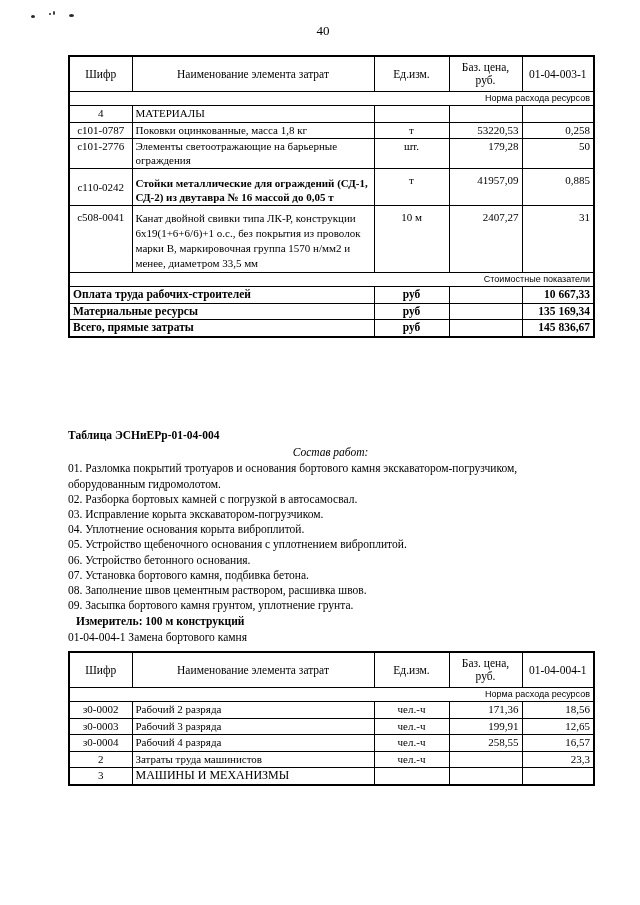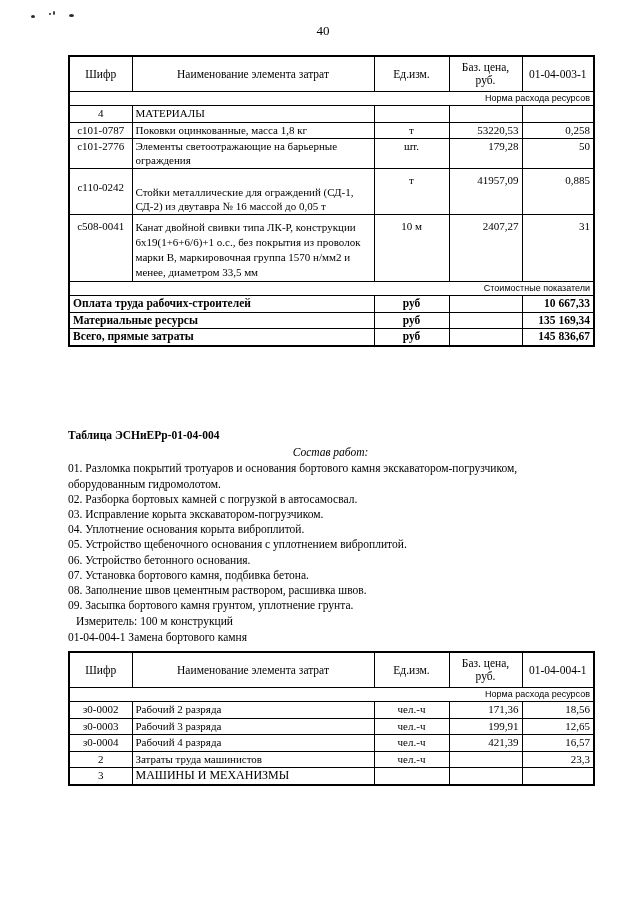--- a/index.html
+++ b/index.html
@@ -142,21 +142,21 @@
   .work-list {
     margin: 0;
     padding: 0;
     list-style: none;
   }
   .work-list li {
     margin: 0;
     padding: 0;
   }
   .izmer {
-    font-weight: normal;
+    font-weight: bold;
     margin: 1px 0 0 8px;
   }
   .subcode {
     margin: 0;
   }
 </style>
 </head>
 <body>
 
 <div class="page">
@@ -210,21 +210,21 @@
         </tr>
         <tr>
           <td class="c-code">с101-2776</td>
           <td class="c-name">Элементы светоотражающие на барьерные ограждения</td>
           <td class="c-unit">шт.</td>
           <td class="c-price">179,28</td>
           <td class="c-norm">50</td>
         </tr>
         <tr>
           <td class="c-code" style="padding-top:12px;">с110-0242</td>
-          <td class="c-name" style="padding-top:17px;">Стойки металлические для ограждений (СД-1, СД-2) из двутавра № 16 массой до 0,05 т</td>
+          <td class="c-name" style="padding-top:8px;font-weight:bold;">Стойки металлические для ограждений (СД-1, СД-2) из двутавра № 16 массой до 0,05 т</td>
           <td class="c-unit" style="padding-top:5px;">т</td>
           <td class="c-price" style="padding-top:5px;">41957,09</td>
           <td class="c-norm" style="padding-top:5px;padding-left:14px;">0,885</td>
         </tr>
         <tr>
           <td class="c-code" style="padding-top:5px;">с508-0041</td>
           <td class="c-name" style="padding-top:5px;line-height:15px;">Канат двойной свивки типа ЛК-Р, конструкции 6х19(1+6+6/6)+1 о.с., без покрытия из проволок марки В, маркировочная группа 1570 н/мм2 и менее, диаметром 33,5 мм</td>
           <td class="c-unit" style="padding-top:5px;">10 м</td>
           <td class="c-price" style="padding-top:5px;">2407,27</td>
           <td class="c-norm" style="padding-top:5px;">31</td>
@@ -309,21 +309,21 @@
           <td class="c-code">з0-0003</td>
           <td class="c-name">Рабочий 3 разряда</td>
           <td class="c-unit">чел.-ч</td>
           <td class="c-price">199,91</td>
           <td class="c-norm">12,65</td>
         </tr>
         <tr>
           <td class="c-code">з0-0004</td>
           <td class="c-name">Рабочий 4 разряда</td>
           <td class="c-unit">чел.-ч</td>
-          <td class="c-price">421,39</td>
+          <td class="c-price">258,55</td>
           <td class="c-norm">16,57</td>
         </tr>
         <tr>
           <td class="c-code bold">2</td>
           <td class="c-name">Затраты труда машинистов</td>
           <td class="c-unit">чел.-ч</td>
           <td class="c-price"></td>
           <td class="c-norm">23,3</td>
         </tr>
         <tr>

